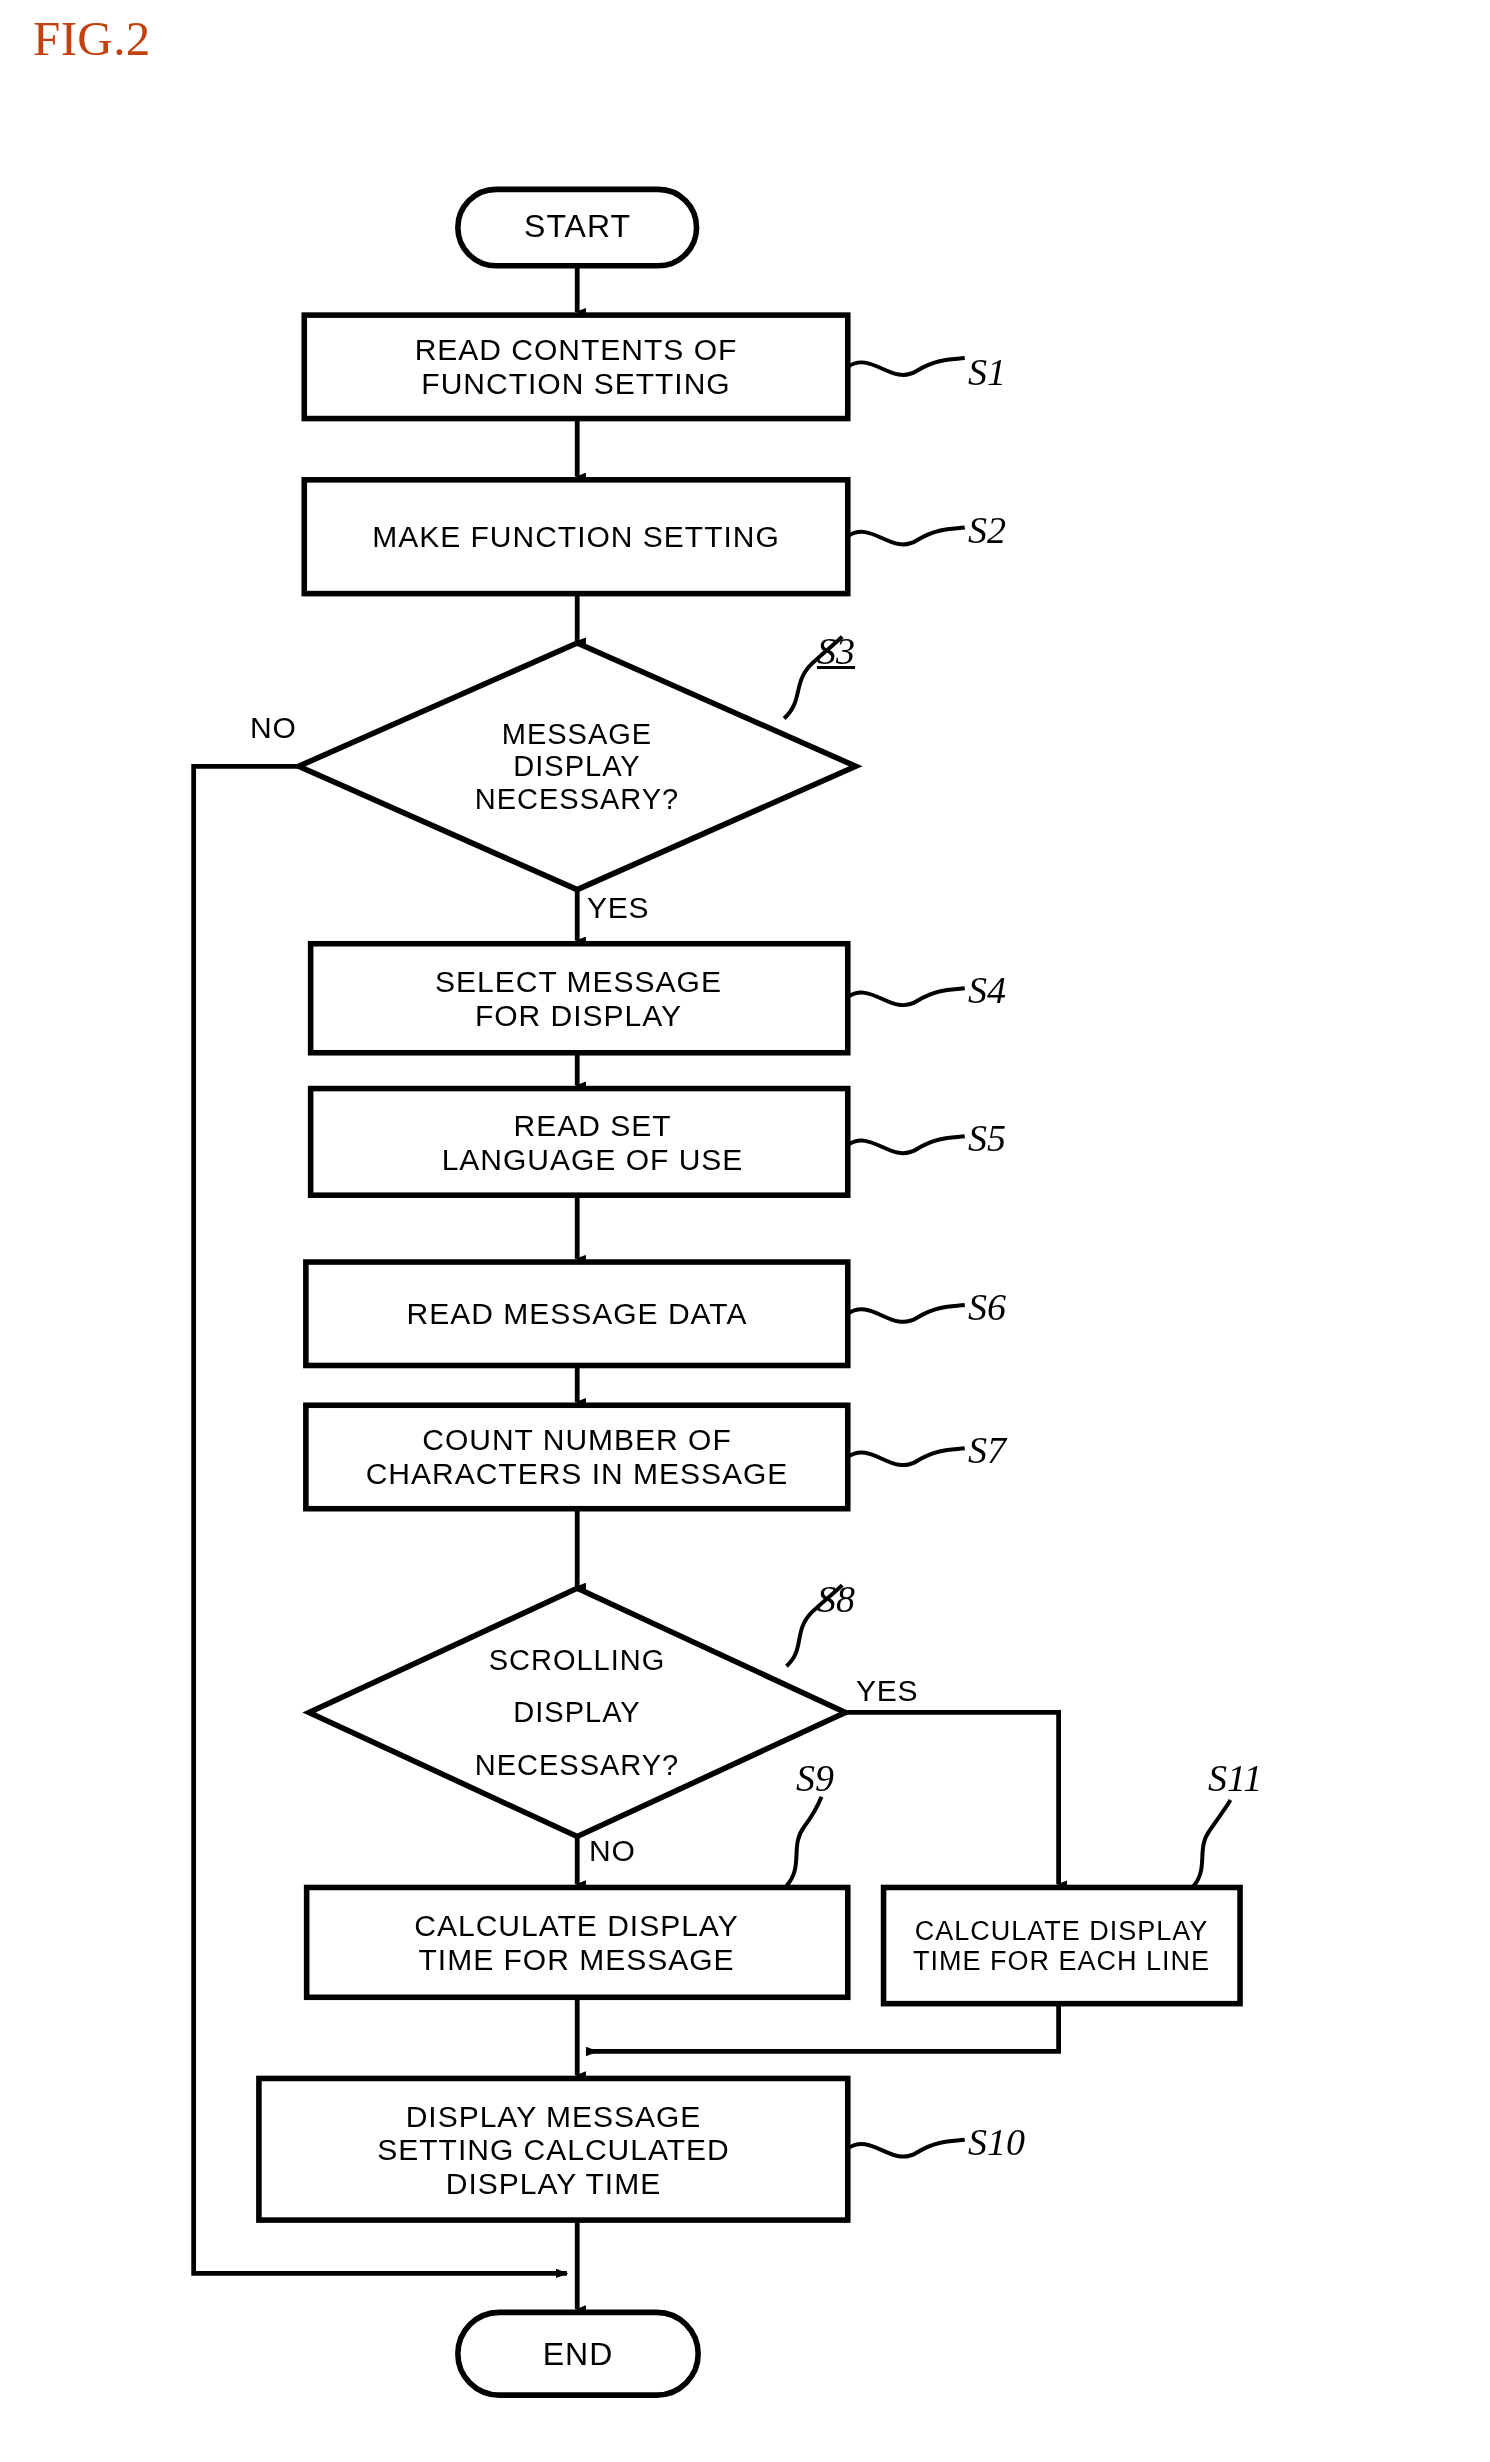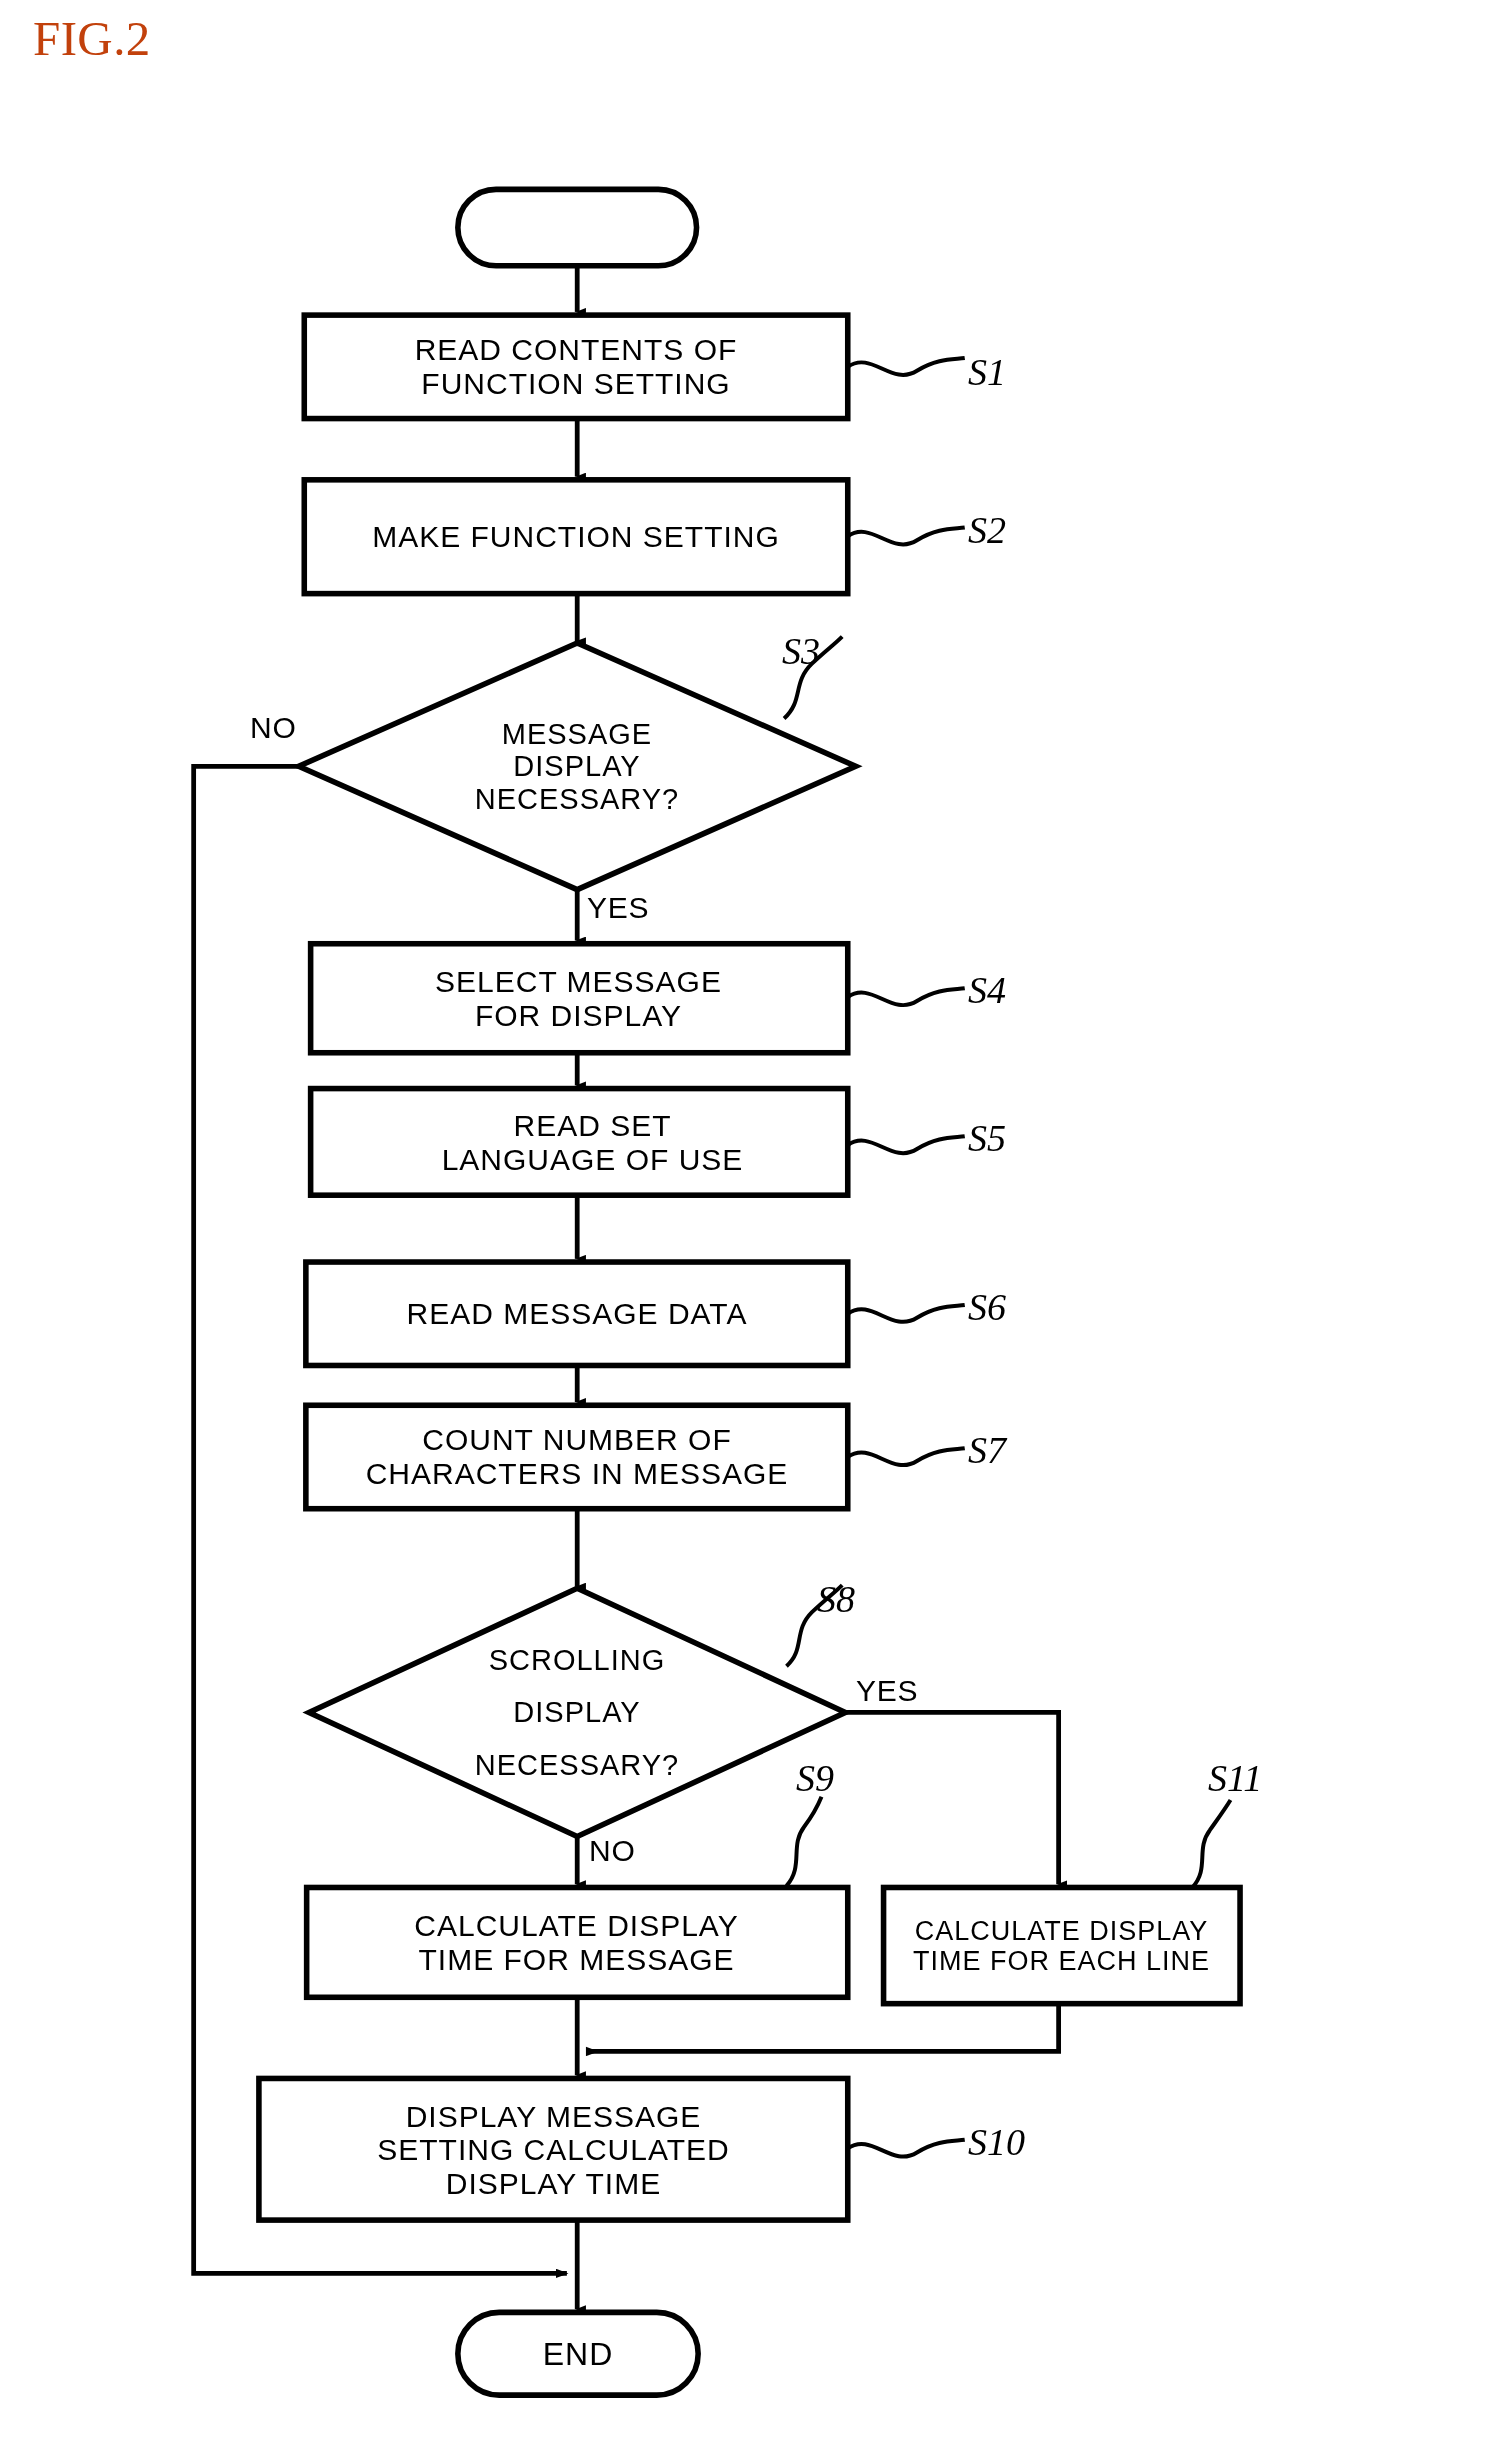--- a/index.html
+++ b/index.html
@@ -138,20 +138,23 @@
     <path d="M1065,1253 C1095,1232 1120,1278 1152,1258 C1178,1242 1198,1244 1212,1242" fill="none" stroke="#000" stroke-width="5"></path>
     <path d="M1065,1439 C1095,1418 1120,1464 1152,1444 C1178,1428 1198,1430 1212,1428" fill="none" stroke="#000" stroke-width="5"></path>
     <path d="M1065,1651 C1095,1630 1120,1676 1152,1656 C1178,1640 1198,1642 1212,1640" fill="none" stroke="#000" stroke-width="5"></path>
     <path d="M1065,1831 C1095,1810 1120,1856 1152,1836 C1178,1820 1198,1822 1212,1820" fill="none" stroke="#000" stroke-width="5"></path>
     <path d="M988,2094 C1012,2072 996,2050 1020,2026 C1038,2009 1048,2002 1058,1992" fill="none" stroke="#000" stroke-width="5"></path>
     <path d="M988,2370 C1010,2345 992,2320 1010,2296 C1022,2280 1028,2268 1032,2258" fill="none" stroke="#000" stroke-width="5"></path>
     <path d="M1498,2372 C1520,2348 1502,2324 1520,2300 C1532,2283 1540,2272 1546,2262" fill="none" stroke="#000" stroke-width="5"></path>
     <path d="M1065,2700 C1095,2679 1120,2725 1152,2705 C1178,2689 1198,2691 1212,2689" fill="none" stroke="#000" stroke-width="5"></path>
   </svg>
 
+  <div class="node-label term-text" style="left:458px; top:189px; width:239px; height:76px;">
+    <span>START</span>
+  </div>
 
   <div class="node-label box-text" style="left:304px; top:315px; width:544px; height:103px;">
     <span>READ CONTENTS OF</span>
     <span>FUNCTION SETTING</span>
   </div>
 
   <div class="node-label box-text" style="left:304px; top:480px; width:544px; height:114px;">
     <span>MAKE FUNCTION SETTING</span>
   </div>
 
@@ -201,21 +204,21 @@
     <span>SETTING CALCULATED</span>
     <span>DISPLAY TIME</span>
   </div>
 
   <div class="node-label term-text" style="left:458px; top:2313px; width:240px; height:83px;">
     <span>END</span>
   </div>
 
   <div class="step-tag" style="left:968px; top:338px;margin-top:12px;">S1</div>
   <div class="step-tag" style="left:968px; top:508px;">S2</div>
-  <div class="step-tag" style="left:782px; top:629px;">S3</div>
+  <div class="step-tag" style="left:817px; top:629px;text-decoration:underline;">S3</div>
   <div class="step-tag" style="left:968px; top:968px;">S4</div>
   <div class="step-tag" style="left:968px; top:1116px;">S5</div>
   <div class="step-tag" style="left:968px; top:1285px;">S6</div>
   <div class="step-tag" style="left:968px; top:1428px;">S7</div>
   <div class="step-tag" style="left:817px; top:1577px;">S8</div>
   <div class="step-tag" style="left:796px; top:1756px;">S9</div>
   <div class="step-tag" style="left:1208px; top:1756px;">S11</div>
   <div class="step-tag" style="left:968px; top:2120px;">S10</div>
 
   <div class="branch-label" style="left:250px; top:711px;">NO</div>

